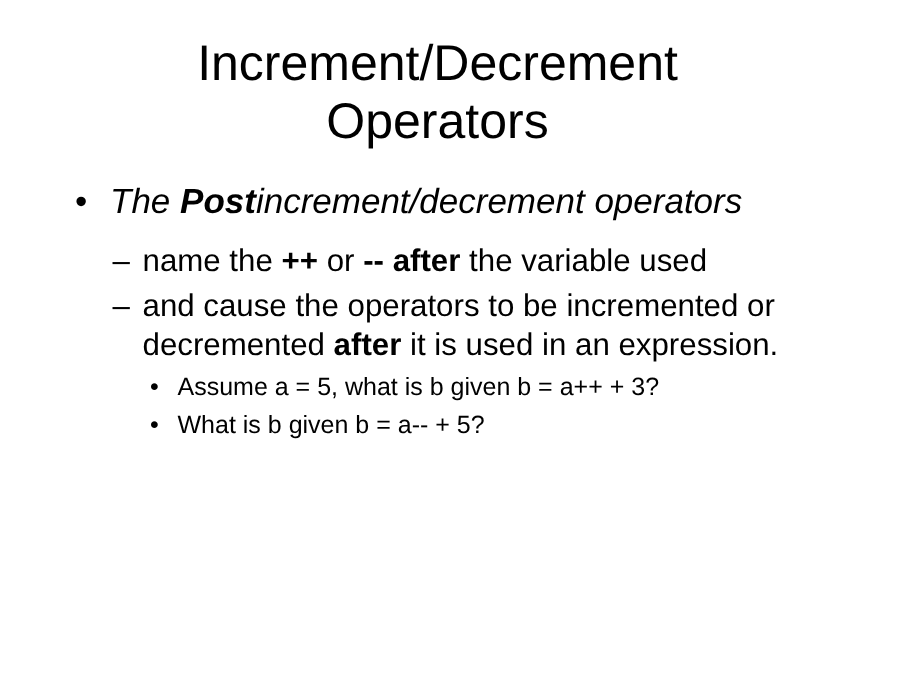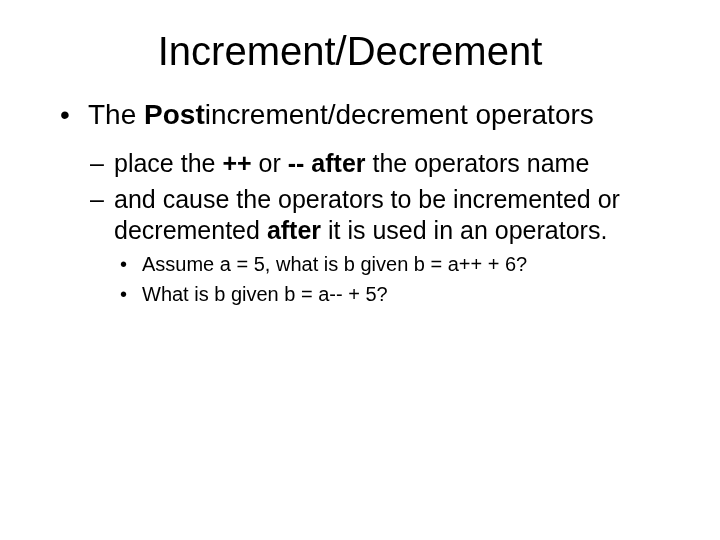--- a/index.html
+++ b/index.html
@@ -32,20 +32,21 @@
   }
   .level1 .row {
     display: flex;
   }
   .level1 .bullet {
     width: 28px;
     flex: none;
   }
   .level1 .text {
     flex: 1;
+    font-style: italic;
   }
   .level2 {
     font-size: 25px;
     margin: 6px 0 6px 30px;
     line-height: 1.22;
   }
   .level2 .row {
     display: flex;
   }
   .level2 .dash {
@@ -72,53 +73,54 @@
   }
   .b { font-weight: bold; }
 </style>
 </head>
 <body>
 
 <div class="slide">
 
   <h1 class="title">
     <span>Increment/Decrement</span><br>
+    <span>Operators</span>
   </h1>
 
   <div class="level1">
     <div class="row">
       <div class="bullet">•</div>
       <div class="text">
         <span>The </span><span class="b">Post</span><span>increment/decrement operators</span>
       </div>
     </div>
   </div>
 
   <div class="level2">
     <div class="row">
       <div class="dash">–</div>
       <div class="text">
-        <span>place the </span><span class="b">++</span><span> or </span><span class="b">--</span><span class="b"> after</span><span> the operators name</span>
+        <span>name the </span><span class="b">++</span><span> or </span><span class="b">--</span><span class="b"> after</span><span> the variable used</span>
       </div>
     </div>
   </div>
 
   <div class="level2">
     <div class="row">
       <div class="dash">–</div>
       <div class="text">
-        <span>and cause the operators to be incremented or decremented </span><span class="b">after</span><span> it is used in an operators.</span>
+        <span>and cause the operators to be incremented or decremented </span><span class="b">after</span><span> it is used in an expression.</span>
       </div>
     </div>
   </div>
 
   <div class="level3">
     <div class="row">
       <div class="bullet">•</div>
-      <div class="text">Assume a = 5,  what is b given b = a++ + 6?</div>
+      <div class="text">Assume a = 5,  what is b given b = a++ + 3?</div>
     </div>
   </div>
 
   <div class="level3">
     <div class="row">
       <div class="bullet">•</div>
       <div class="text">What is b given b = a-- + 5?</div>
     </div>
   </div>
 

